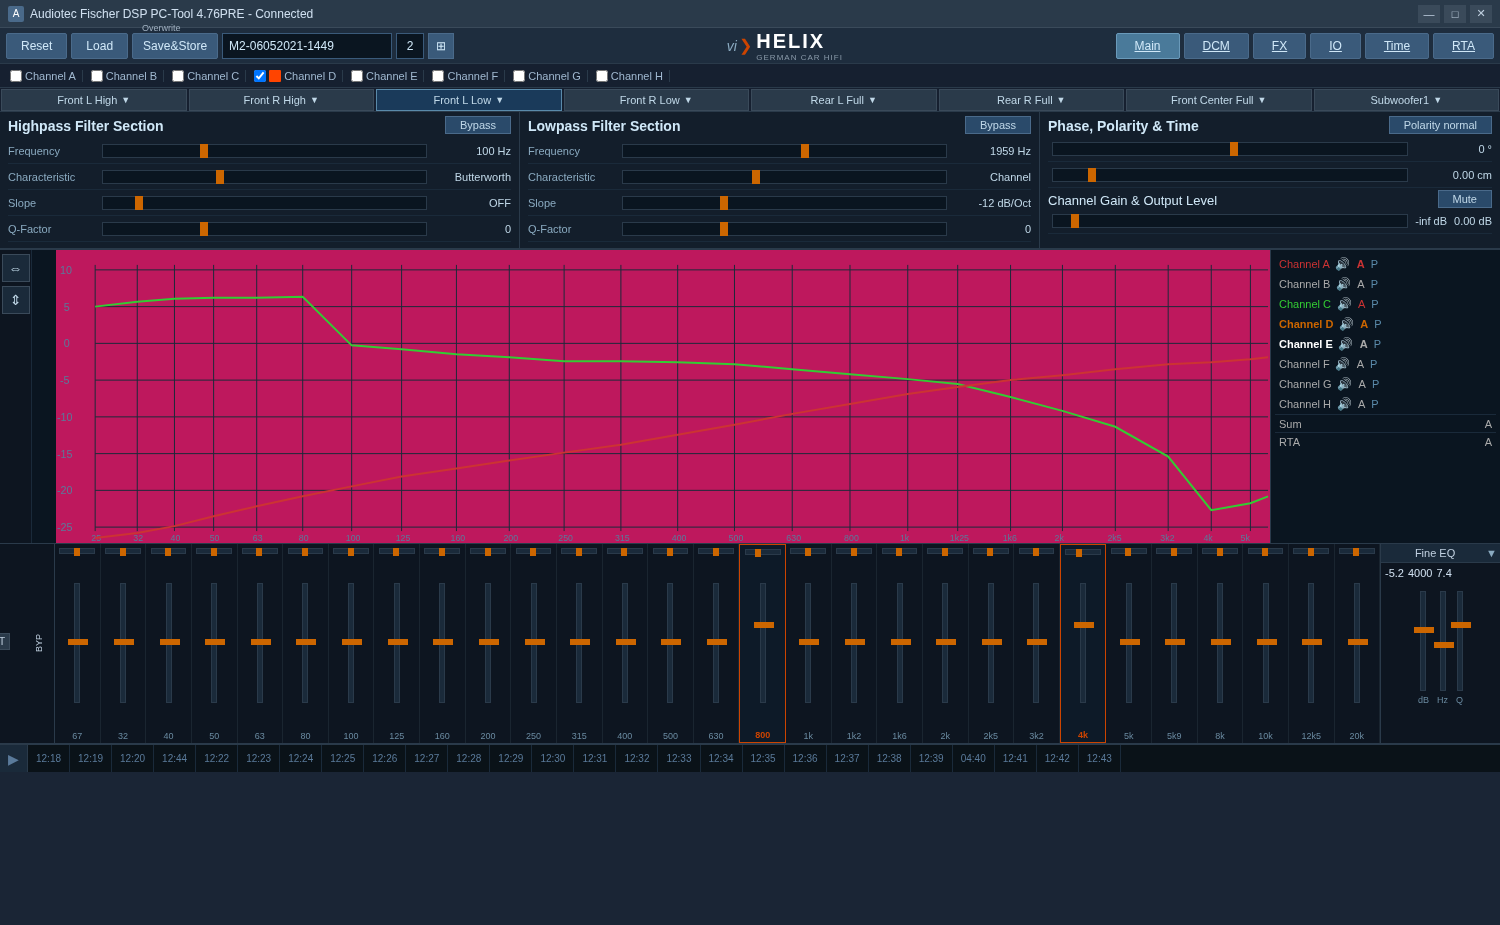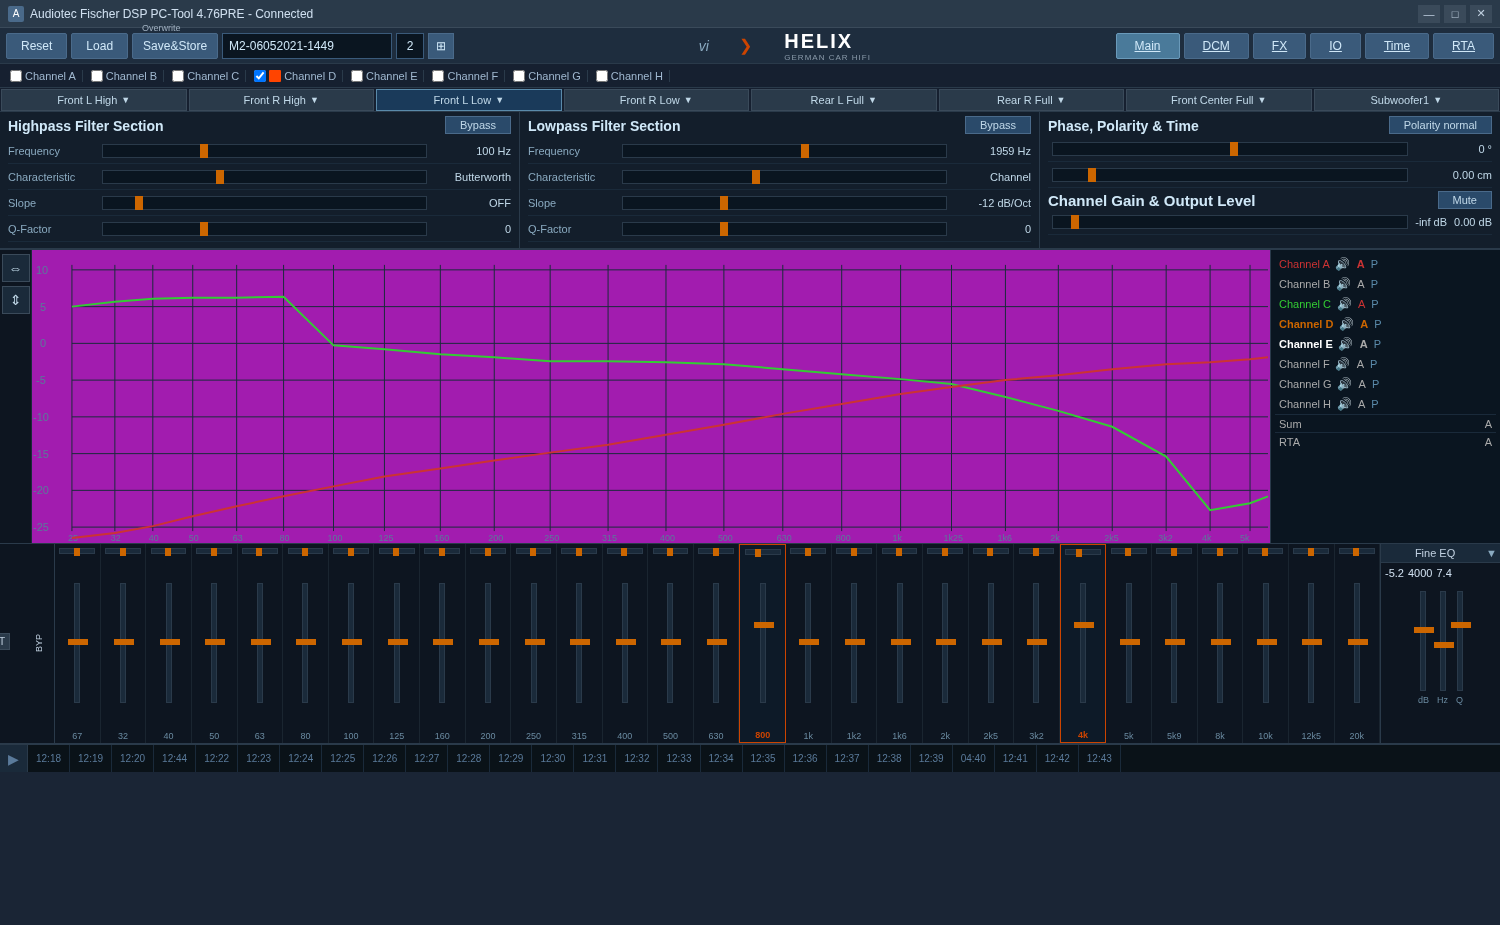--- a/index.html
+++ b/index.html
@@ -113,21 +113,20 @@
       width: 26px;
       height: 26px;
       cursor: pointer;
       font-size: 12px;
     }
     
     .helix-logo {
       display: flex;
       align-items: center;
       margin: 0 10px;
-      gap: 28px;
     }
     .helix-logo-text {
       font-size: 20px;
       font-weight: bold;
       color: #fff;
       letter-spacing: 2px;
     }
     .helix-sub {
       font-size: 8px;
       color: #8a9aaa;
@@ -245,21 +244,22 @@
     #graph-container {
       display: flex;
       background: #0a1520;
       height: 295px;
       border-top: 1px solid #2a3a4a;
       border-bottom: 1px solid #2a3a4a;
     }
     #graph-main {
       flex: 1;
       position: relative;
-      background: #a21caf;
+      background: #be185d;
+      margin-left: 24px;
     }
     #graph-canvas {
       width: 100%;
       height: 100%;
     }
     #graph-sidebar {
       width: 230px;
       background: #0a1520;
       border-left: 1px solid #2a3a4a;
       padding: 4px;
@@ -673,21 +673,21 @@
     </div>
 
     <div class="filter-row">
       <div class="filter-slider-track" style="flex:1;">
         <div class="filter-slider-thumb" style="left:10%;"></div>
       </div>
       <div class="filter-value">0.00 cm</div>
     </div>
 
     <div style="display:flex; align-items:center; margin-top:4px;">
-      <span style="font-size:15px; font-weight:bold; color:#d0e8f8;">Channel Gain &amp; Output Level</span>
+      <span style="font-size:13px; font-weight:normal; color:#d0e8f8;">Channel Gain &amp; Output Level</span>
       <div style="flex:1;"></div>
       <button class="bypass-btn">Mute</button>
     </div>
     <div class="filter-row">
       <div class="filter-slider-track" style="flex:1;">
         <div class="filter-slider-thumb" style="left:5%;"></div>
       </div>
       <div class="filter-value">
         <span>-inf dB</span>
         <span style="margin-left:4px;">0.00 dB</span>

